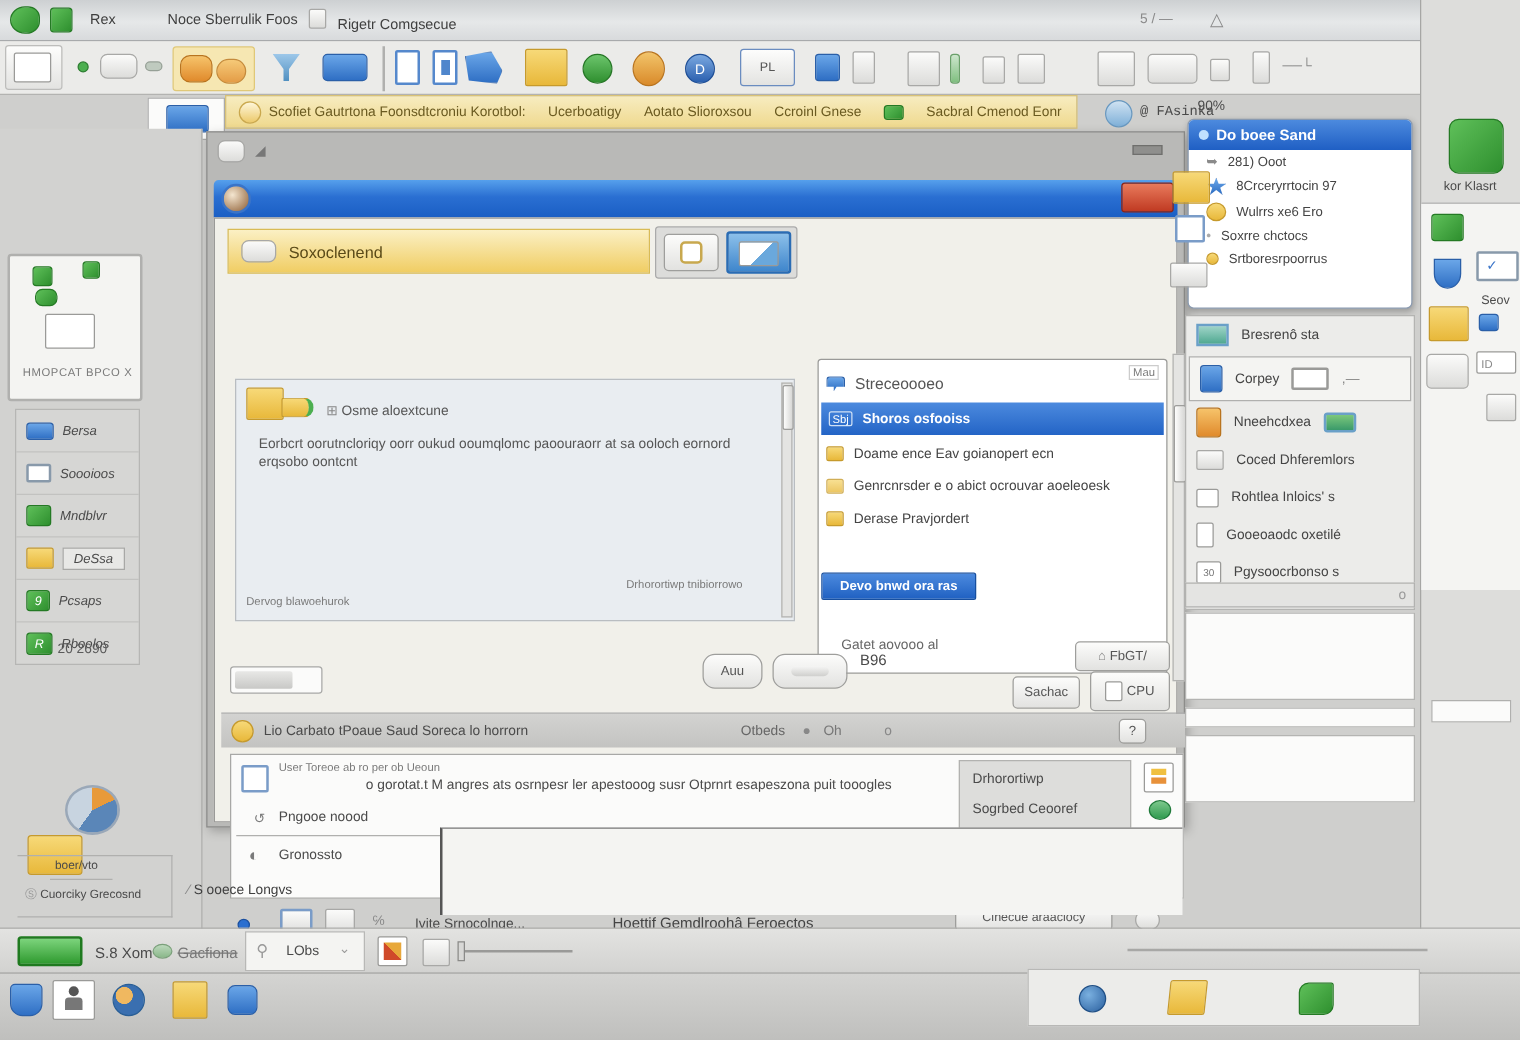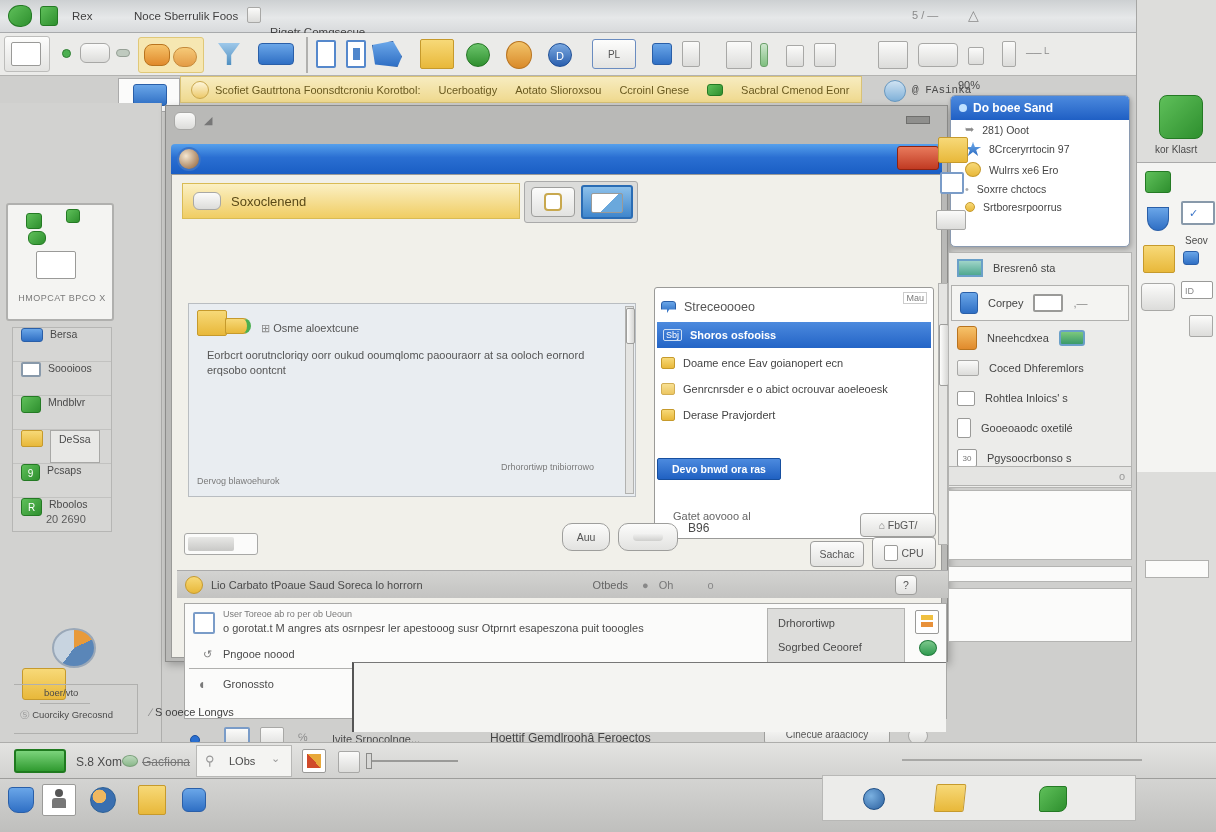--- a/index.html
+++ b/index.html
@@ -22,42 +22,42 @@
   .ic-green{background:linear-gradient(135deg,#5fc05a,#2e8f2e);border:1px solid #247a24;border-radius:3px;}
   .ic-blue{background:linear-gradient(#6aa6e8,#2f6fc4);border:1px solid #2a5fa8;border-radius:3px;}
   .ic-yellow{background:linear-gradient(#f7d978,#e8b83a);border:1px solid #c69a2c;border-radius:2px;}
   .ic-gray{background:linear-gradient(#fbfbfa,#dcdcda);border:1px solid #a8a8a6;border-radius:2px;}
   .ic-orange{background:linear-gradient(#f6c36a,#e08a2c);border:1px solid #b9741f;border-radius:3px;}
   .ic-white{background:#fff;border:1px solid #9a9a98;border-radius:2px;}
   .dot{border-radius:50%;}
   
   .preview{left:6px;top:100px;width:108px;height:118px;background:#f4f4f2;border:2px solid #b0b0ae;border-radius:3px;}
   .navlist{left:12px;top:224px;width:100px;border:1px solid #b6b6b4;background:#d6d6d4;}
-  .navitem{display:flex;gap:7px;height:33px;padding-left:8px;border-bottom:1px solid #c2c2c0;}
+  .navitem{display:flex;align-items:center;gap:7px;height:33px;padding-left:8px;border-bottom:1px solid #c2c2c0;font-style:italic;}
   .navlabel{font-size:10.5px;color:#4a4a4a;}
   
   .dlg{left:165px;top:105px;width:783px;height:557px;background:#b9b9b7;border:1px solid #8c8c8a;
        box-shadow:2px 3px 8px rgba(0,0,0,.25);}
   .dlg-title{left:5px;top:38px;width:771px;height:30px;border-radius:4px 4px 0 0;
        background:linear-gradient(#56a0ec,#2a6fd2 45%,#1a5ec4);}
   .dlg-body{left:5px;top:68px;width:771px;height:484px;background:#f1f0ea;border:1px solid #9a9a98;}
   .banner{left:10px;top:8px;width:338px;height:36px;background:linear-gradient(#fbf0c4,#f0cd63);
        border:1px solid #d9bb55;display:flex;align-items:center;gap:10px;padding-left:10px;}
   .banner-title{font-size:13px;color:#5a4a18;}
   .panel{background:#e9edf1;border:1px solid #b9bdc1;}
   .steps{background:#fff;border:1px solid #9a9a98;border-radius:3px;}
   .steprow{display:flex;align-items:center;gap:8px;height:26px;padding-left:6px;font-size:11px;color:#444;}
   .selrow{background:linear-gradient(#4c8ade,#2364c6);color:#fff;}
   .bluebtn{background:linear-gradient(#4c8ade,#2061c2);border:1px solid #174f9f;color:#fff;
        font-size:10.5px;font-weight:bold;display:flex;align-items:center;justify-content:center;border-radius:2px;}
   .btn{background:linear-gradient(#fcfcfb,#e2e2e0);border:1px solid #9e9e9c;border-radius:4px;
        font-size:10.5px;color:#555;display:flex;align-items:center;justify-content:center;}
   .statusbar{left:5px;top:395px;width:771px;height:28px;background:linear-gradient(#d3d3d1,#c3c3c1);
        border-top:1px solid #aaa;display:flex;align-items:center;}
-  .detail{left:12px;top:428px;width:763px;height:116px;background:#fbfbfa;border:1px solid #a8a8a6;}
+  .detail{left:12px;top:428px;width:763px;height:116px;background:#fbfbfa;border:1px solid #a8a8a6;text-align:center;}
   .scroll{background:#e4e4e2;border:1px solid #b2b2b0;}
   .thumb{background:linear-gradient(90deg,#fdfdfc,#d6d6d4);border:1px solid #9e9e9c;border-radius:2px;}
   
   .dropdown{left:950px;top:95px;width:180px;height:152px;background:#fff;border:1px solid #8a9ab0;
        border-radius:5px;box-shadow:1px 2px 5px rgba(0,0,0,.25);}
   .dd-head{height:24px;border-radius:4px 4px 0 0;background:linear-gradient(#4c8ade,#1f5fc4);
        color:#fff;font-weight:bold;font-size:12px;display:flex;align-items:center;padding-left:8px;}
   .dd-item{display:flex;align-items:center;gap:8px;font-size:10.5px;color:#444;padding:3px 0 3px 14px;}
   .rlist{left:948px;top:252px;width:184px;height:236px;background:#ececea;border:1px solid #b4b4b2;}
   .rlrow{display:flex;align-items:center;gap:10px;font-size:11px;color:#444;height:30px;padding-left:8px;}
@@ -73,21 +73,21 @@
 </style>
 </head>
 <body>
 
 <div class="a menubar">
   <div class="a ic ic-green" style="left:8px;top:5px;width:24px;height:22px;border-radius:50% 40% 45% 50%;"></div>
   <div class="a ic ic-green" style="left:40px;top:6px;width:18px;height:20px;"></div>
   <div class="a menuitem" style="left:66px;top:8px;">Rex</div>
   <div class="a menuitem" style="left:128px;top:8px;">Noce Sberrulik Foos</div>
   <div class="a ic ic-gray" style="left:247px;top:7px;width:14px;height:16px;"></div>
-  <div class="a menuitem" style="left:264px;top:24px;">Rigetr Comgsecue</div>
+  <div class="a menuitem" style="left:264px;top:12px;">Rigetr Comgsecue</div>
   <div class="a txt" style="left:912px;top:9px;color:#8a8a8a;">5  /  —</div>
   <div class="a txt" style="left:968px;top:7px;color:#8a8a8a;font-size:14px;">△</div>
   <div class="a ic dot" style="left:1163px;top:5px;width:26px;height:22px;border:2px solid #b2b2b0;background:#eee;"></div>
 </div>
 
 <div class="a toolbar">
   <div class="a tbtn" style="left:4px;top:3px;width:46px;height:36px;">
     <div class="a ic ic-white" style="left:6px;top:5px;width:30px;height:24px;"></div>
   </div>
   <div class="a ic dot" style="left:62px;top:16px;width:9px;height:9px;background:#4caf50;border:1px solid #2e7d32;"></div>

